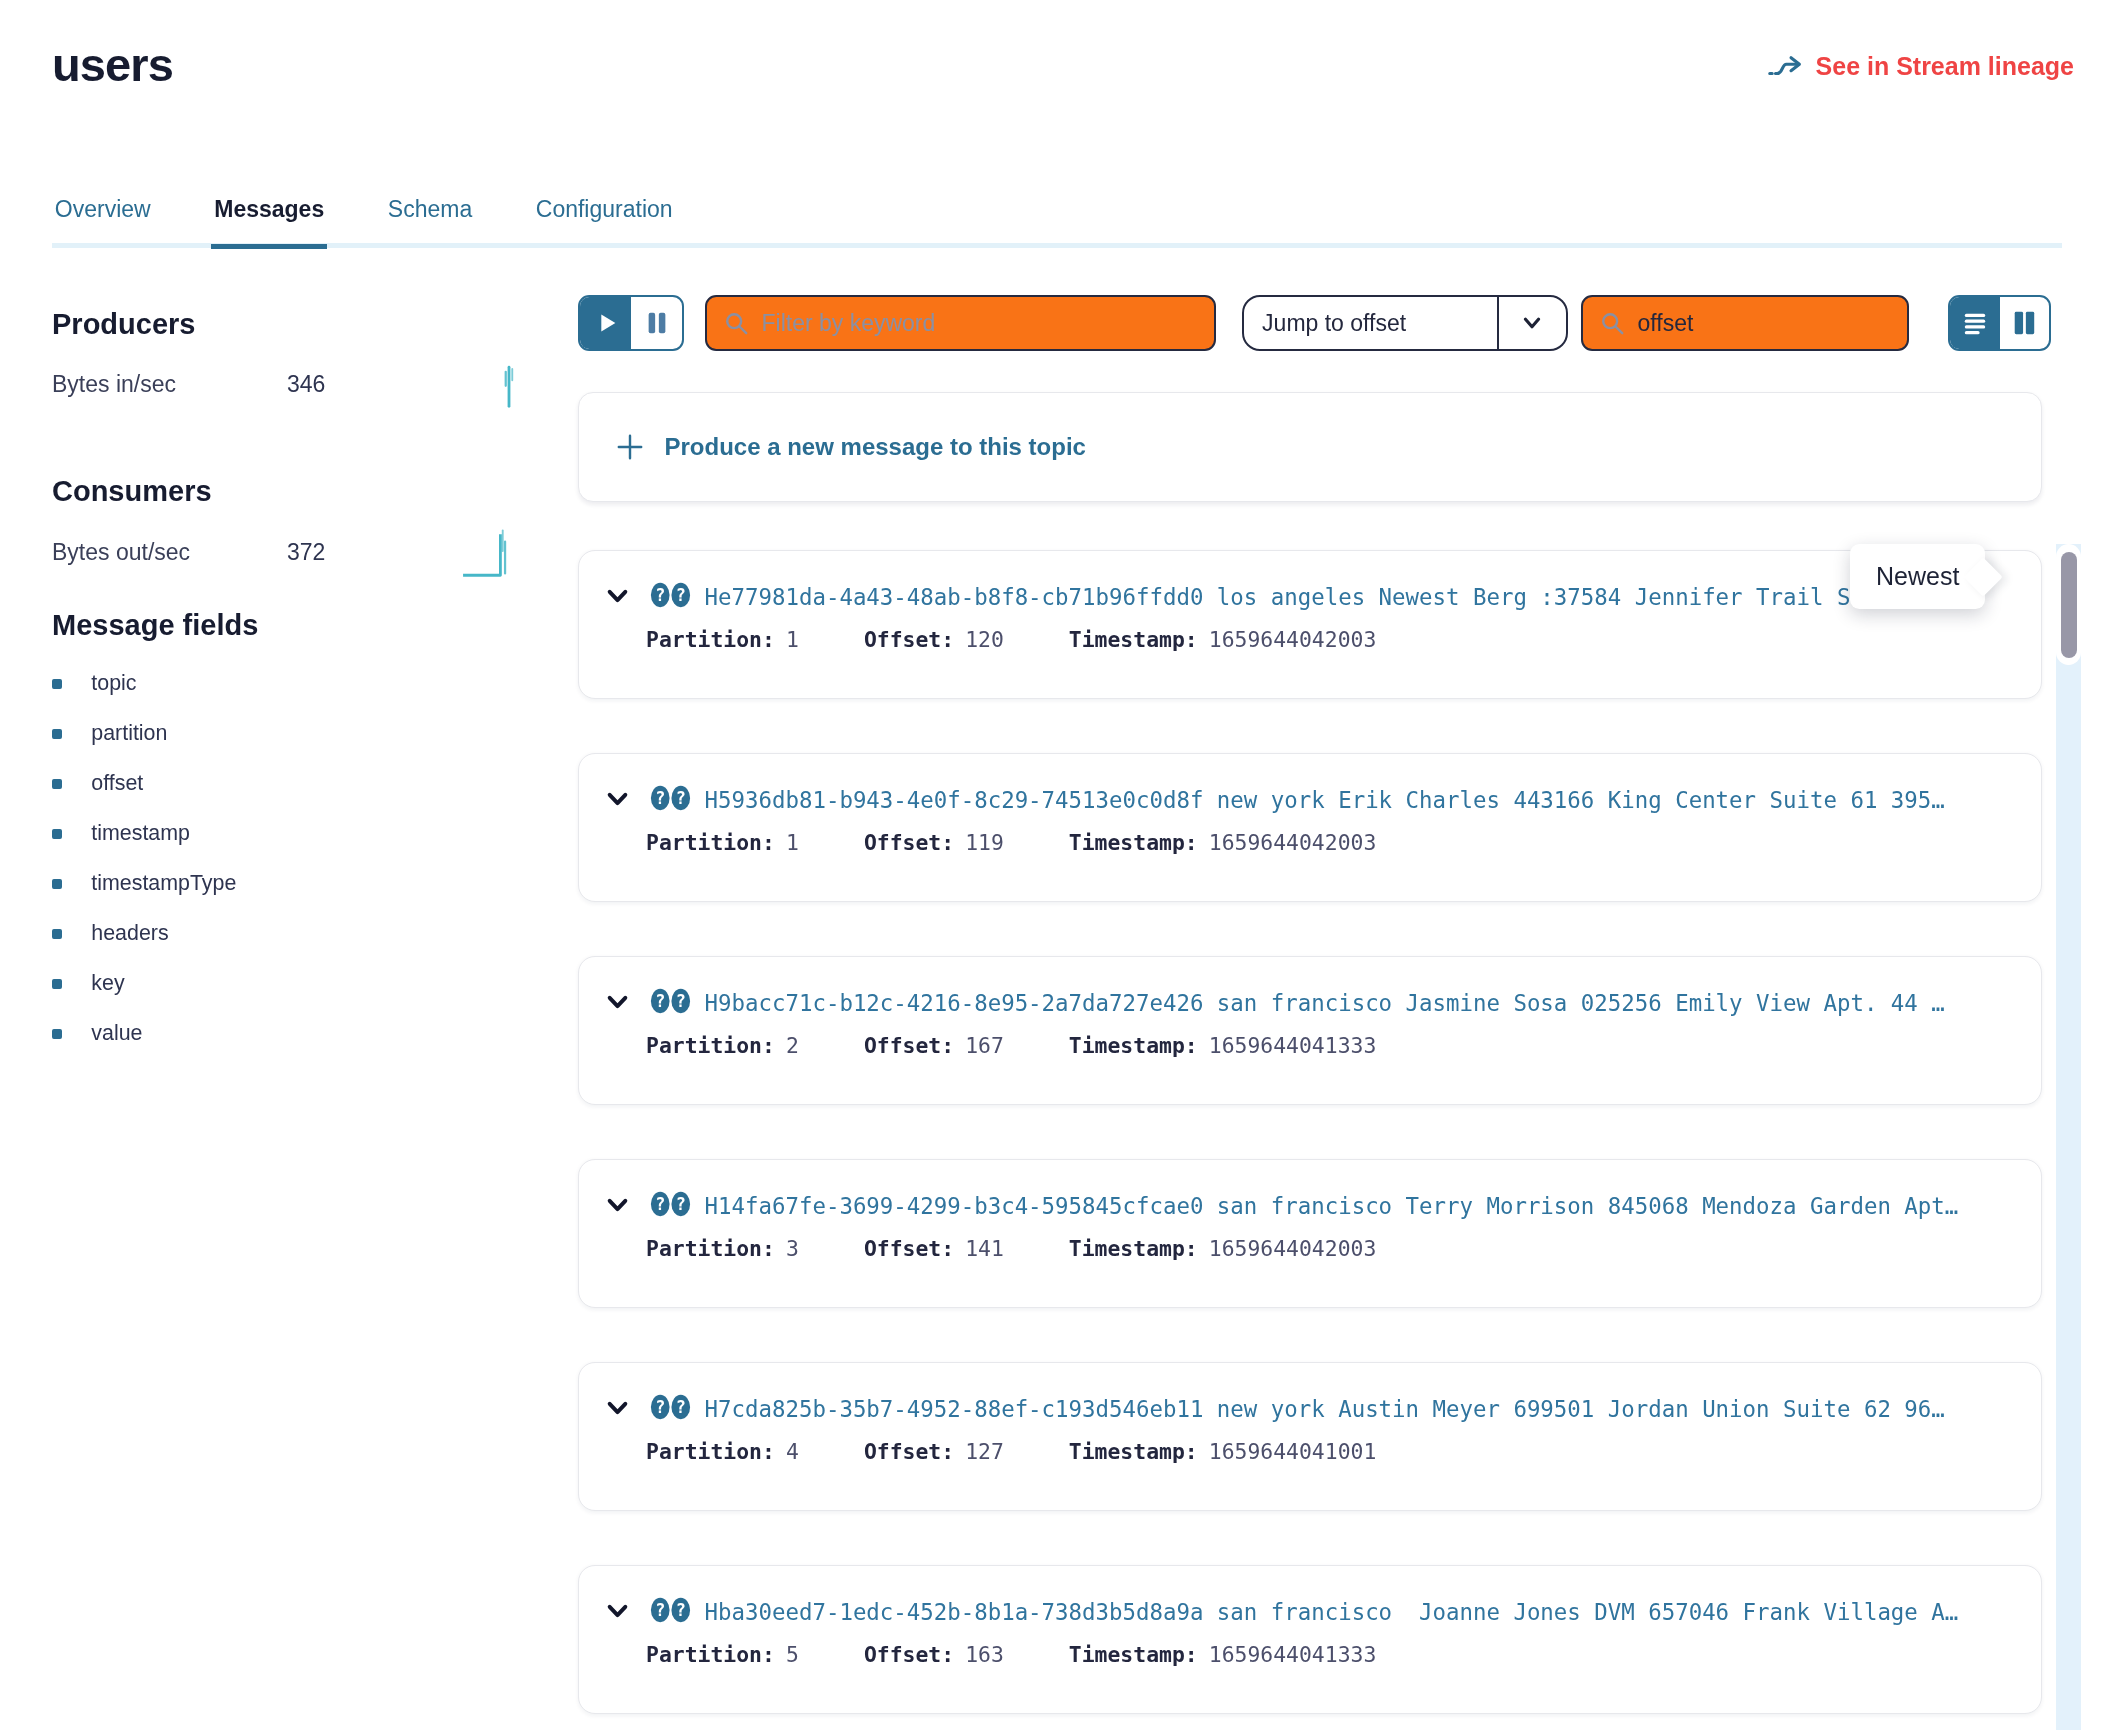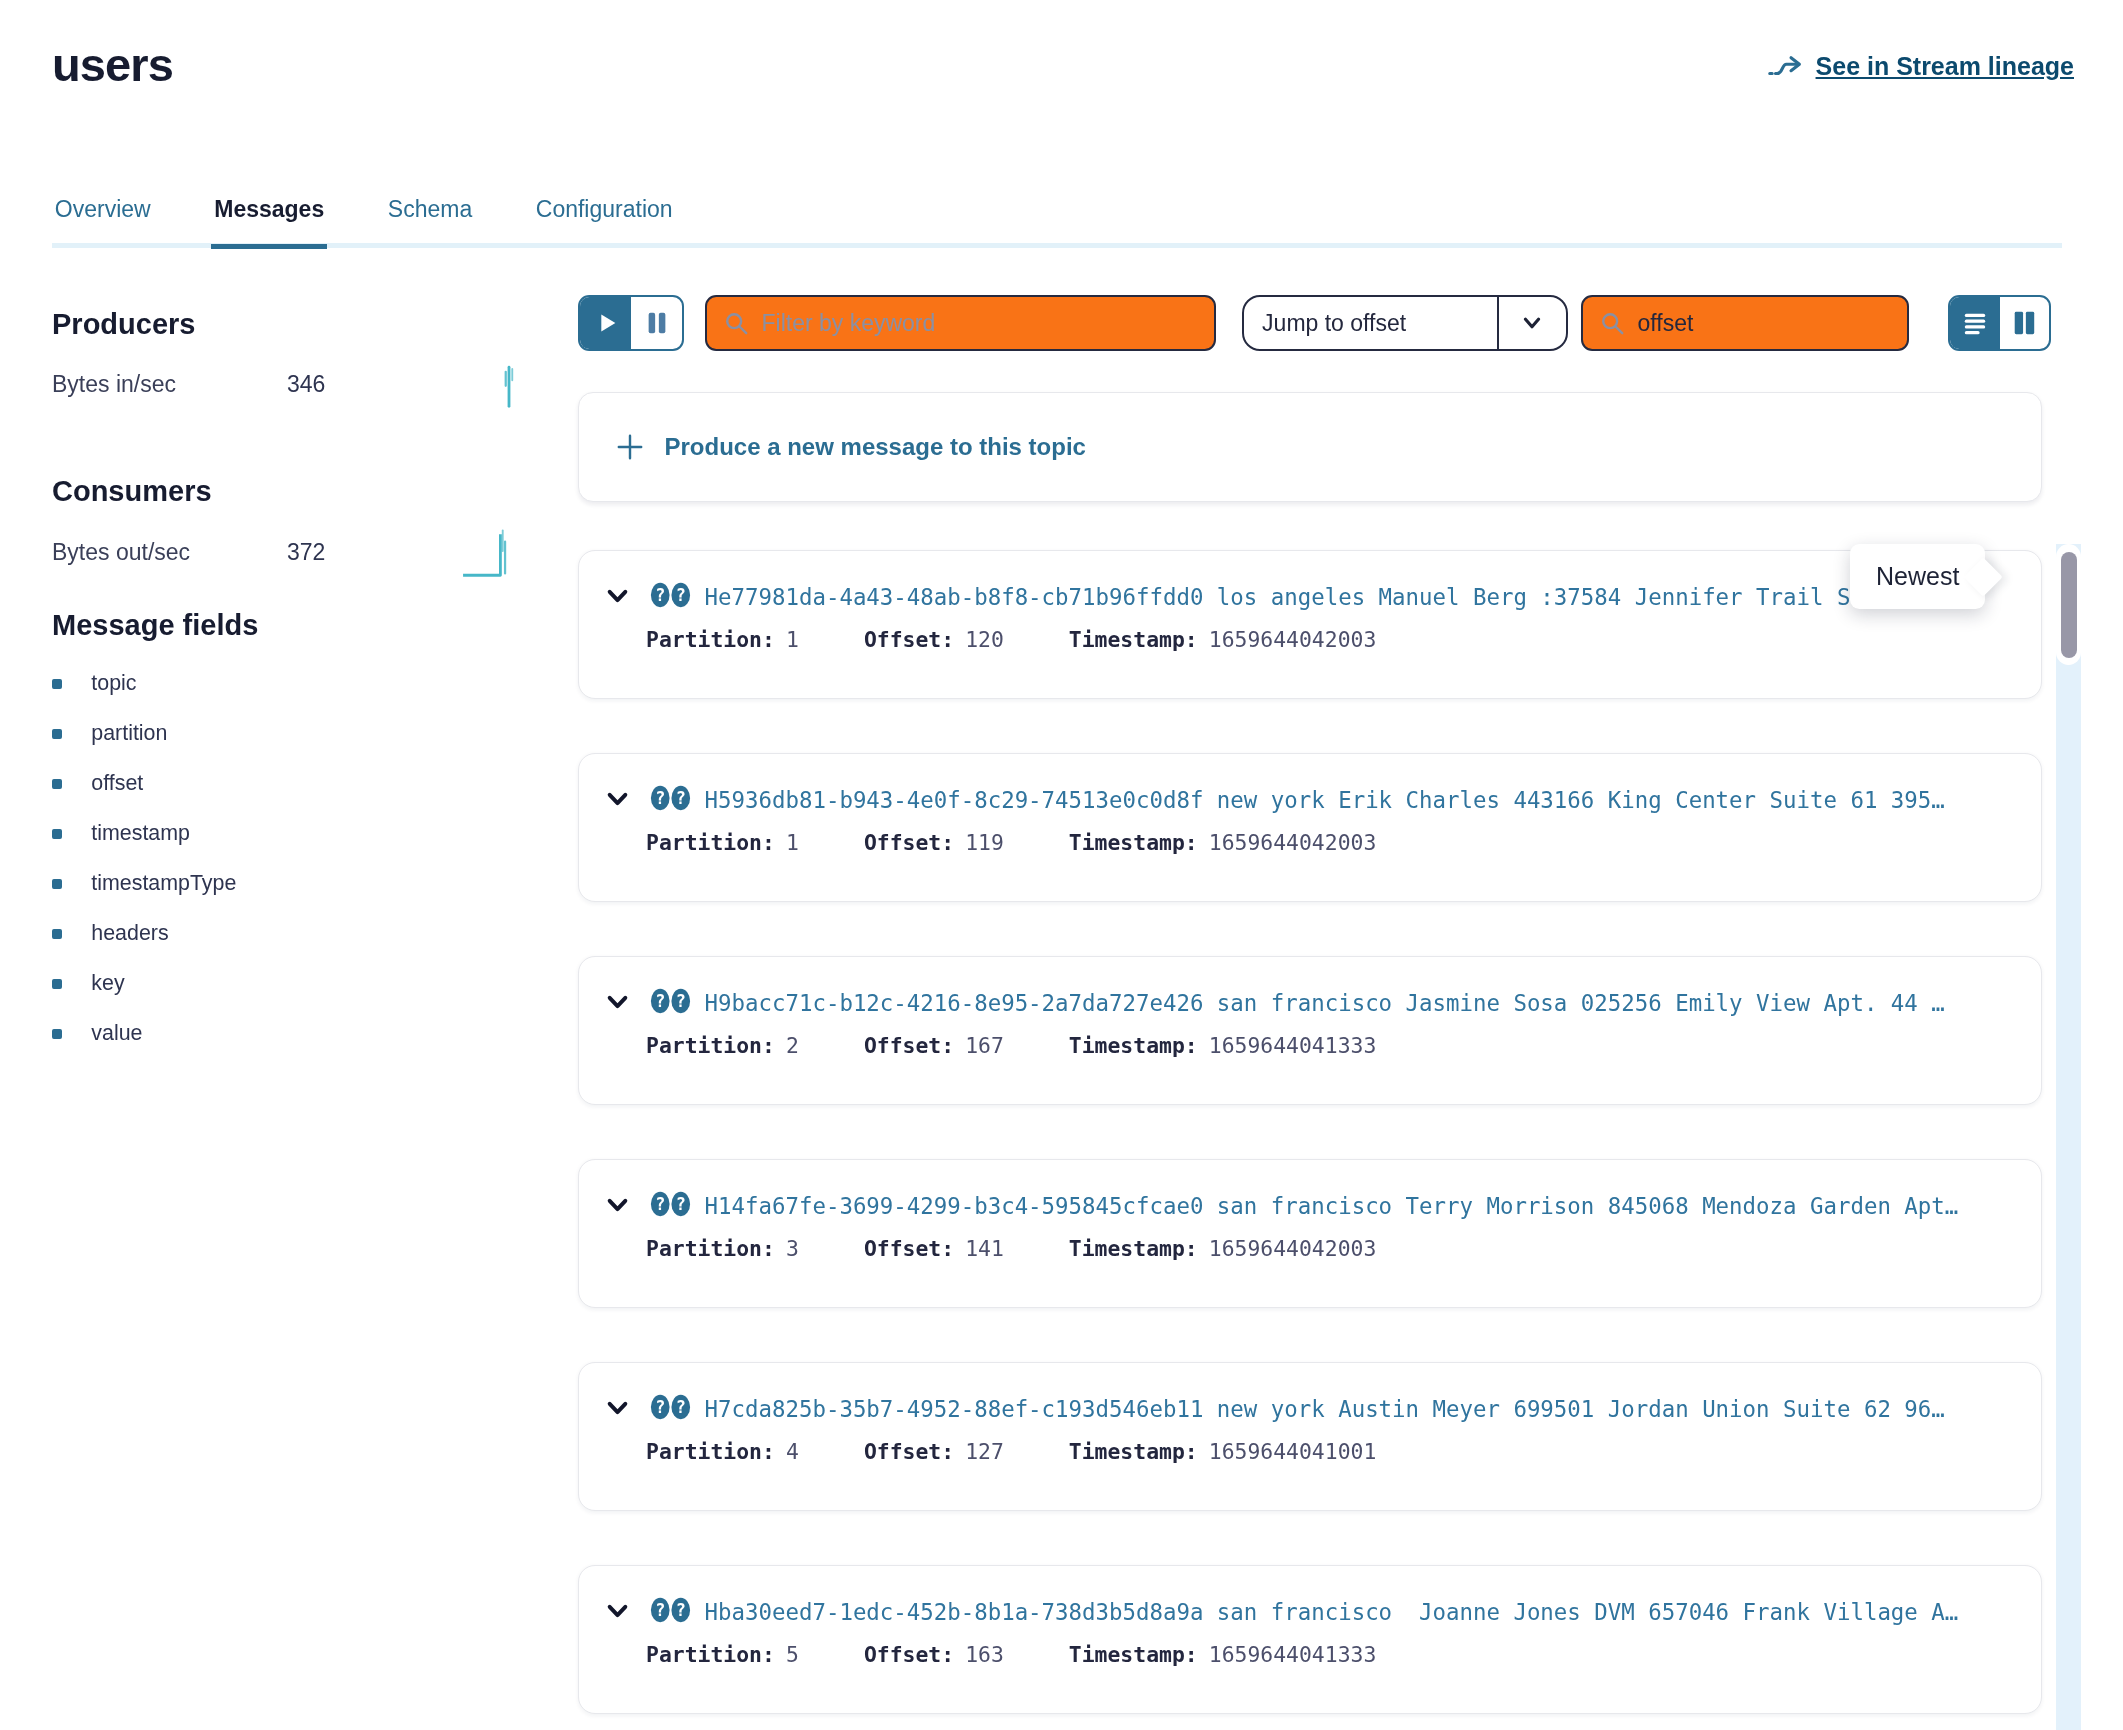--- a/index.html
+++ b/index.html
@@ -9,21 +9,21 @@
     font-family:"Liberation Sans", sans-serif; color:#1d2235;
   }
   
   .page-title {
     position:absolute; left:52px; top:37px;
     font-size:47px; font-weight:700; letter-spacing:-0.9px; color:#171c30;
   }
   .lineage-link {
     position:absolute; right:50px; top:52px;
     display:flex; align-items:center; gap:11.2px;
-    color:#0c4a6e; font-weight:700; font-size:25px; cursor:pointer;text-decoration:underline;
+    color:#ef4444; font-weight:700; font-size:25px; cursor:pointer;
   }
   
   .tabs {
     position:absolute; left:52px; right:62px; top:188px;
     display:flex; gap:58px; border-bottom:5.6px solid #e2f1f9;
   }
   .tab {
     font-size:23px; color:#2b6d92; padding:7.5px 2.8px 20.5px; cursor:pointer; white-space:nowrap;
   }
   .tab.active {
@@ -305,21 +305,21 @@
             </svg>
           </span>
           <span class="msg-badges">
             <svg width="43" height="28" viewBox="0 0 46 30">
               <ellipse cx="12" cy="15" rx="10" ry="13" fill="#2b6d92"></ellipse>
               <text x="12" y="21.5" font-size="18" font-weight="bold" fill="#ffffff" text-anchor="middle" font-family="DejaVu Sans Mono, monospace">?</text>
               <ellipse cx="34" cy="15" rx="10" ry="13" fill="#2b6d92"></ellipse>
               <text x="34" y="21.5" font-size="18" font-weight="bold" fill="#ffffff" text-anchor="middle" font-family="DejaVu Sans Mono, monospace">?</text>
             </svg>
           </span>
-          <span class="msg-key">He77981da-4a43-48ab-b8f8-cb71b96ffdd0 los angeles Manuel Berg :37584 Jennifer Trail S</span>
+          <span class="msg-key">He77981da-4a43-48ab-b8f8-cb71b96ffdd0 los angeles Newest Berg :37584 Jennifer Trail S</span>
         </div>
         <div class="msg-line2">
           <span class="msg-meta">
             <span class="fl">Partition:</span>
             <span>1</span>
           </span>
           <span class="msg-meta">
             <span class="fl">Offset:</span>
             <span>120</span>
           </span>

